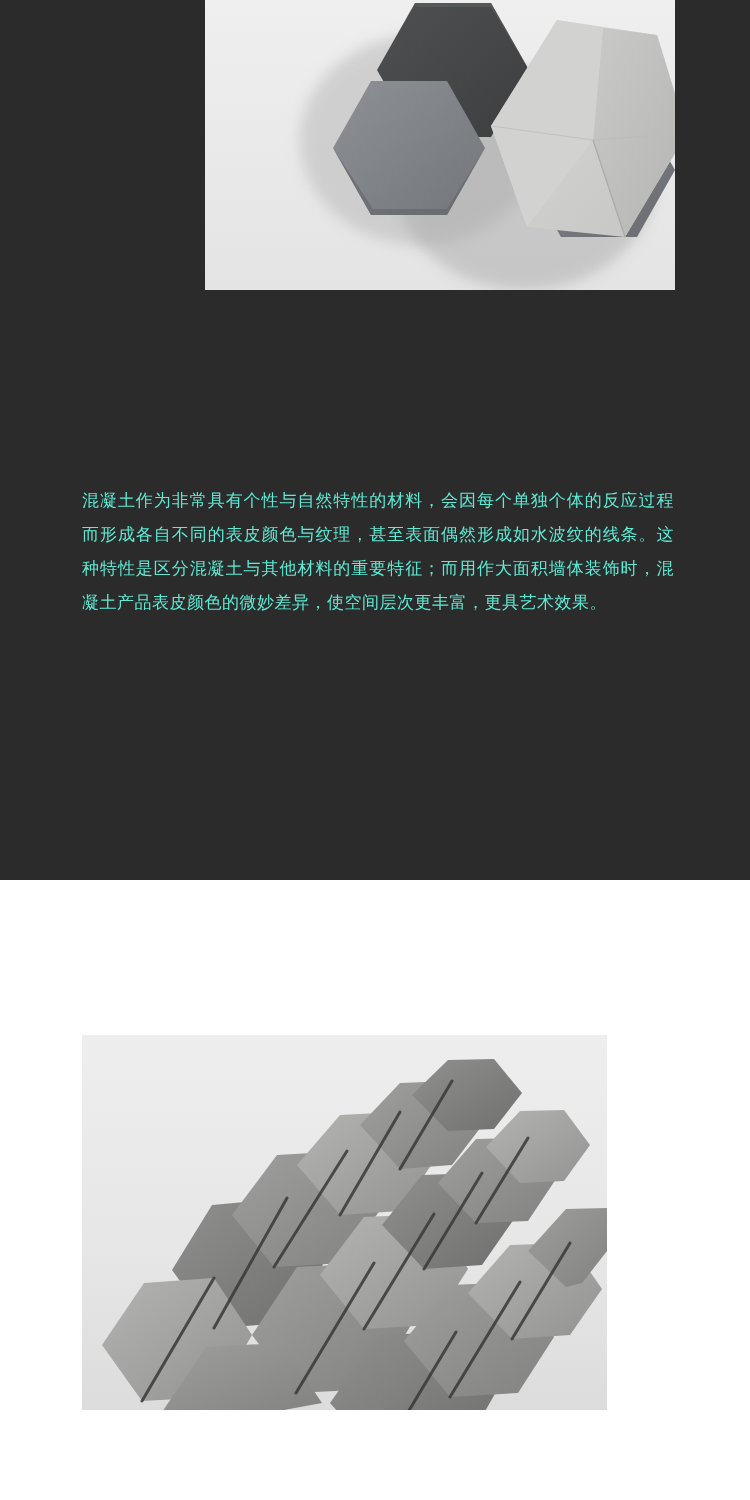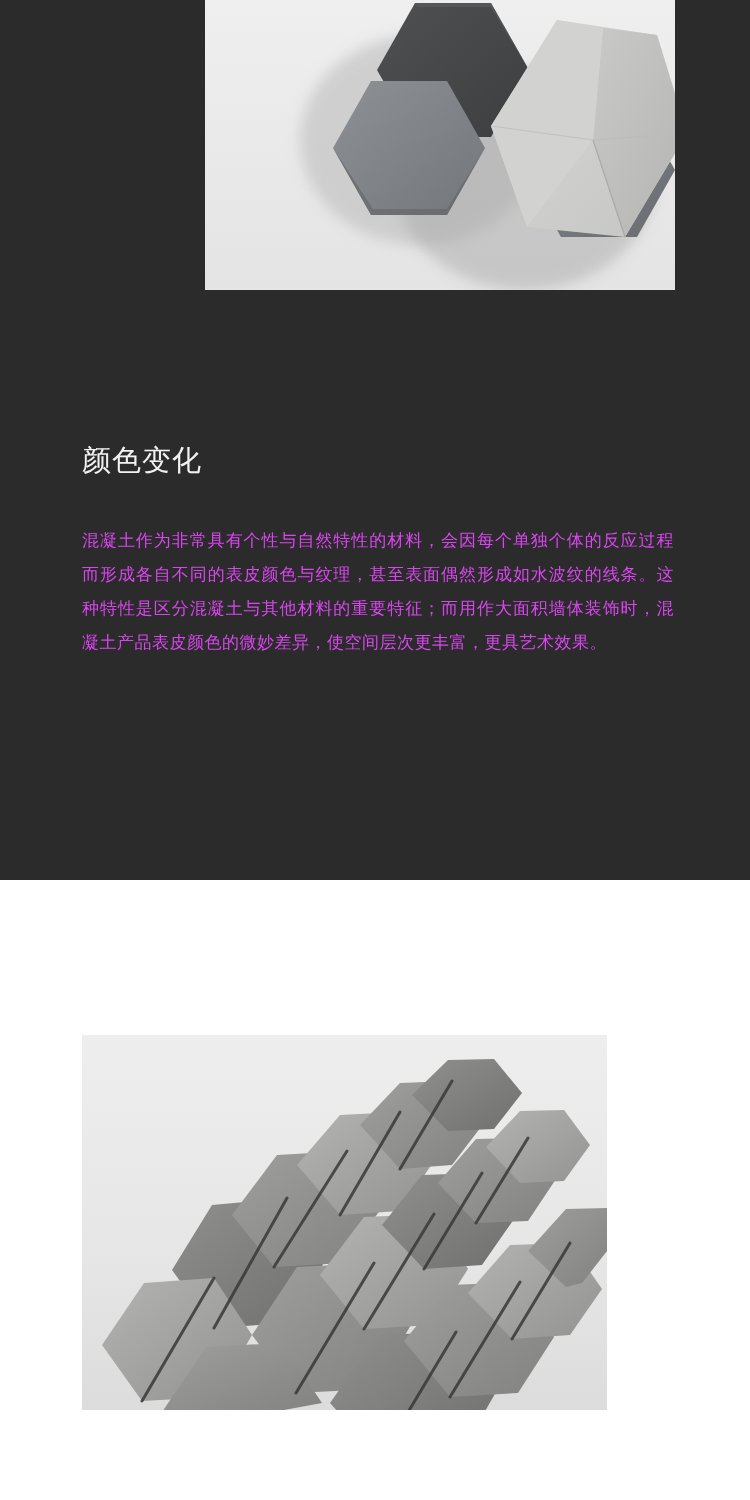--- a/index.html
+++ b/index.html
@@ -54,21 +54,21 @@
     font-size: 29px;
     line-height: 40px;
     font-weight: 400;
     color: #f2f2f2;
     letter-spacing: 1px;
   }
   .body-copy {
     margin: 44px 0 0 0;
     font-size: 17px;
     line-height: 34px;
-    color: #d946ef;
+    color: #5eead4;
     text-align: justify;
     text-justify: inter-ideograph;
     letter-spacing: 0.5px;
     width: 592px;
   }
 
   
   .section-light {
     position: absolute;
     top: 880px;
@@ -148,21 +148,20 @@
         <polygon points="420,237 482,133 452,35 398,28 388,140" fill="url(#lightTileR)"></polygon>
         <polygon points="286,126 352,20 398,28 388,140 322,227" fill="#d2d2d0"></polygon>
 
         <line x1="388" y1="140" x2="420" y2="237" stroke="#a9a9a7" stroke-width="1.2"></line>
         <line x1="388" y1="140" x2="482" y2="133" stroke="#bcbcba" stroke-width="1"></line>
         <line x1="388" y1="140" x2="286" y2="126" stroke="#c0c0be" stroke-width="1"></line>
       </svg>
     </figure>
 
     <div class="copy-block">
-      <h2 class="headline">颜色变化</h2>
       <p class="body-copy">混凝土作为非常具有个性与自然特性的材料，会因每个单独个体的反应过程而形成各自不同的表皮颜色与纹理，甚至表面偶然形成如水波纹的线条。这种特性是区分混凝土与其他材料的重要特征；而用作大面积墙体装饰时，混凝土产品表皮颜色的微妙差异，使空间层次更丰富，更具艺术效果。</p>
     </div>
   </section>
 
   <section class="section-light"></section>
 
   <figure class="wall-figure" style="margin:0;">
     <svg class="wall-svg" width="525" height="375" viewBox="0 0 525 375">
       <defs>
         <linearGradient id="wallBg" x1="0" y1="0" x2="0" y2="1">

